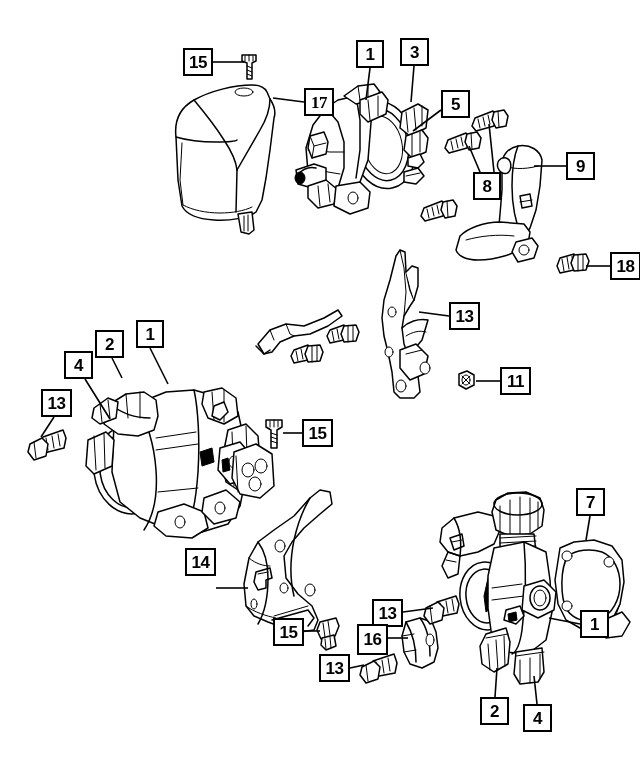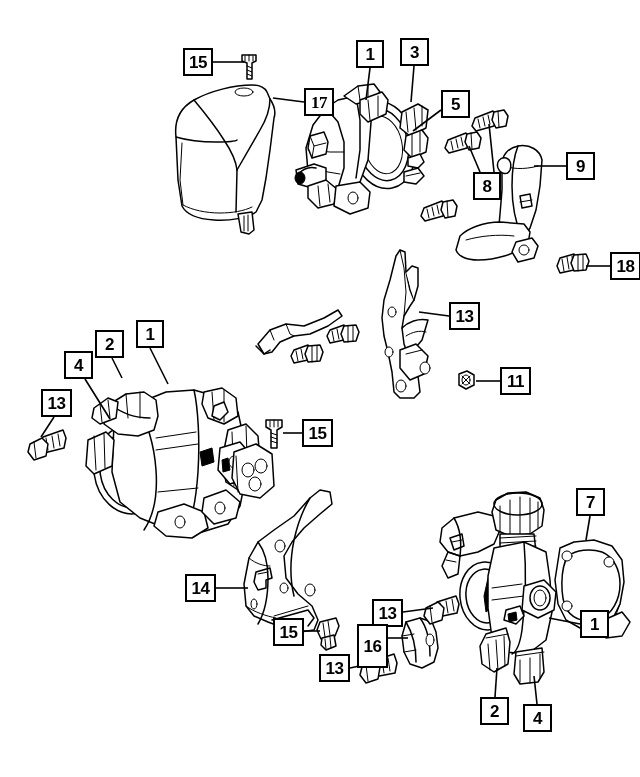--- a/index.html
+++ b/index.html
@@ -456,22 +456,22 @@
       <div class="callout-box" style="left: 602px; top: 252px; width: 31px; height: 28px;">18</div>
       <div class="callout-box" style="left: 441px; top: 302px; width: 31px; height: 28px;">13</div>
       <div class="callout-box" style="left: 492px; top: 367px; width: 31px; height: 28px; text-align: right;">11</div>
       <div class="callout-box" style="left: 128px; top: 320px; width: 28px; height: 28px;">1</div>
       <div class="callout-box" style="left: 87px; top: 330px; width: 29px; height: 28px;">2</div>
       <div class="callout-box" style="left: 56px; top: 351px; width: 29px; height: 28px;">4</div>
       <div class="callout-box" style="left: 33px; top: 389px; width: 31px; height: 28px;">13</div>
       <div class="callout-box" style="left: 294px; top: 419px; width: 31px; height: 28px;">15</div>
       <div class="callout-box" style="left: 568px; top: 488px; width: 29px; height: 28px;">7</div>
       <div class="callout-box" style="left: 572px; top: 610px; width: 29px; height: 28px;">1</div>
-      <div class="callout-box" style="left: 177px; top: 574px; width: 31px; height: 28px;">14</div>
+      <div class="callout-box" style="left: 177px; top: 548px; width: 31px; height: 28px;">14</div>
       <div class="callout-box" style="left: 265px; top: 618px; width: 31px; height: 28px;">15</div>
       <div class="callout-box" style="left: 364px; top: 599px; width: 31px; height: 28px;">13</div>
-      <div class="callout-box" style="left: 349px; top: 624px; width: 31px; height: 44px;">16</div>
+      <div class="callout-box" style="left: 349px; top: 624px; width: 31px; height: 31px;">16</div>
       <div class="callout-box" style="left: 311px; top: 654px; width: 31px; height: 28px;">13</div>
       <div class="callout-box" style="left: 472px; top: 697px; width: 29px; height: 28px;">2</div>
       <div class="callout-box" style="left: 515px; top: 704px; width: 29px; height: 28px;">4</div>
     </div>
 
 </div>
 
 </body></html>

